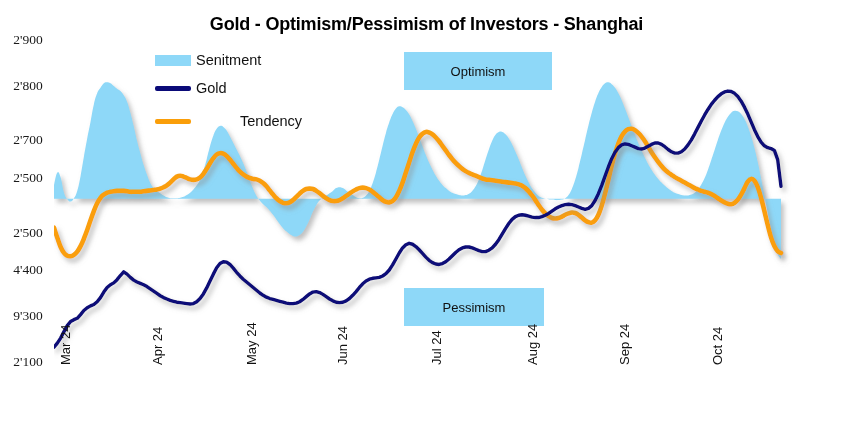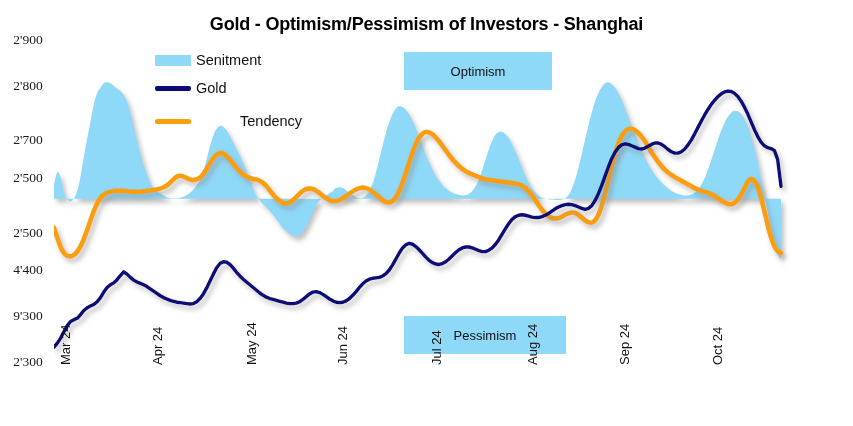--- a/index.html
+++ b/index.html
@@ -47,21 +47,21 @@
   }
 </style>
 </head>
 <body>
 
 <div id="root">
 
   <div id="chart-title">Gold - Optimism/Pessimism of Investors - Shanghai</div>
 
   <div id="y-axis">
-      <div class="ytick" style="top: 354px;">2'300</div>
+      <div class="ytick" style="top: 354px;">2'100</div>
       <div class="ytick" style="top: 308px;">9'300</div>
       <div class="ytick" style="top: 262px;">4'400</div>
       <div class="ytick" style="top: 225px;">2'500</div>
       <div class="ytick" style="top: 170px;">2'500</div>
       <div class="ytick" style="top: 132px;">2'700</div>
       <div class="ytick" style="top: 78px;">2'800</div>
       <div class="ytick" style="top: 32px;">2'900</div>
     </div>
 
   <div id="plot">
@@ -93,21 +93,21 @@
         <span class="legend-label">Gold</span>
       </div>
       <div class="legend-row" style="left: 155px; top: 113px; gap: 44px;">
         <span class="legend-swatch-line" style="background: rgb(250, 158, 9);"></span>
         <span class="legend-label">Tendency</span>
       </div>
     </div>
 
   <div class="cbox" id="box-optimism" style="left:404px;top:52px;width:148px;height:38px;">Optimism</div>
 
-  <div class="cbox" id="box-pessimism" style="left:404px;top:316px;width:162px;height:38px;text-align:center;">Pessimism</div>
+  <div class="cbox" id="box-pessimism" style="left:404px;top:288px;width:140px;height:38px;text-align:center;">Pessimism</div>
 
 
   <div id="x-axis">
       <div class="xtick" style="left: 58px; top: 365px;">Mar 24</div>
       <div class="xtick" style="left: 149.747px; top: 365px;">Apr 24</div>
       <div class="xtick" style="left: 243.603px; top: 365px;">May 24</div>
       <div class="xtick" style="left: 335.423px; top: 365px;">Jun 24</div>
       <div class="xtick" style="left: 429.133px; top: 365px;">Jul 24</div>
       <div class="xtick" style="left: 524.807px; top: 365px;">Aug 24</div>
       <div class="xtick" style="left: 616.627px; top: 365px;">Sep 24</div>

